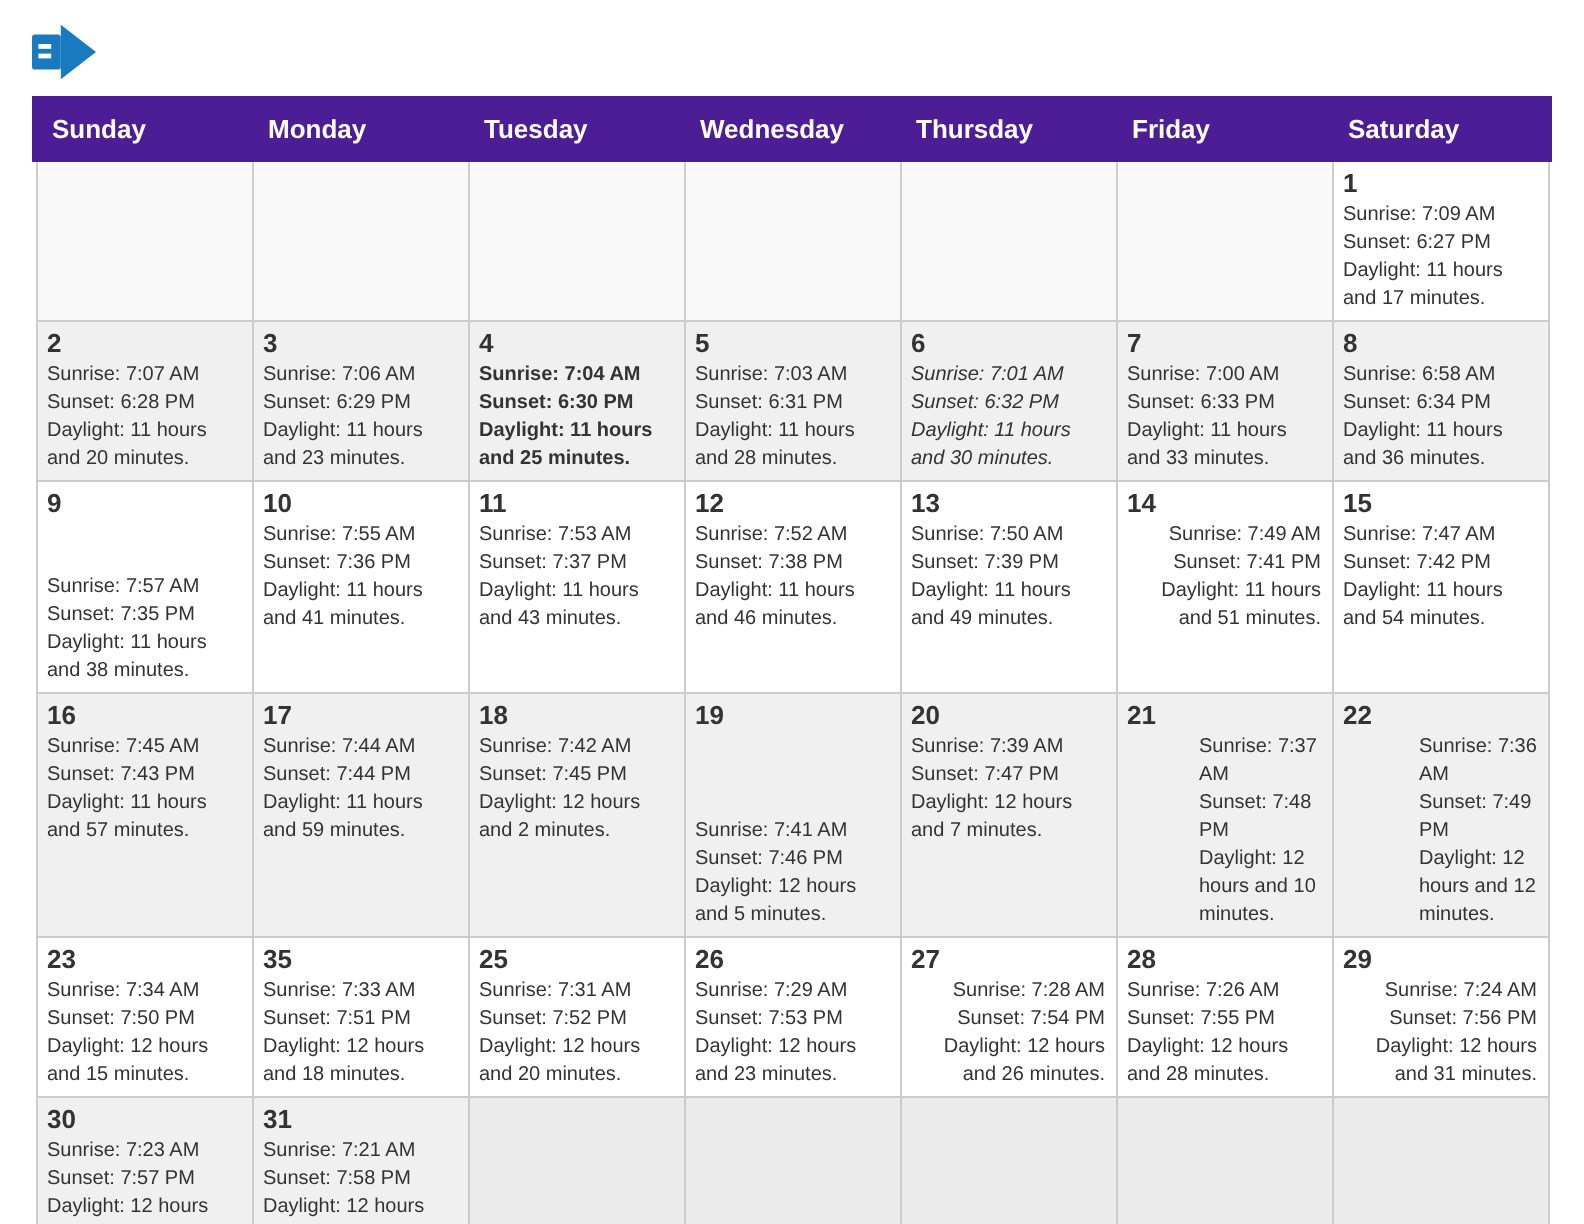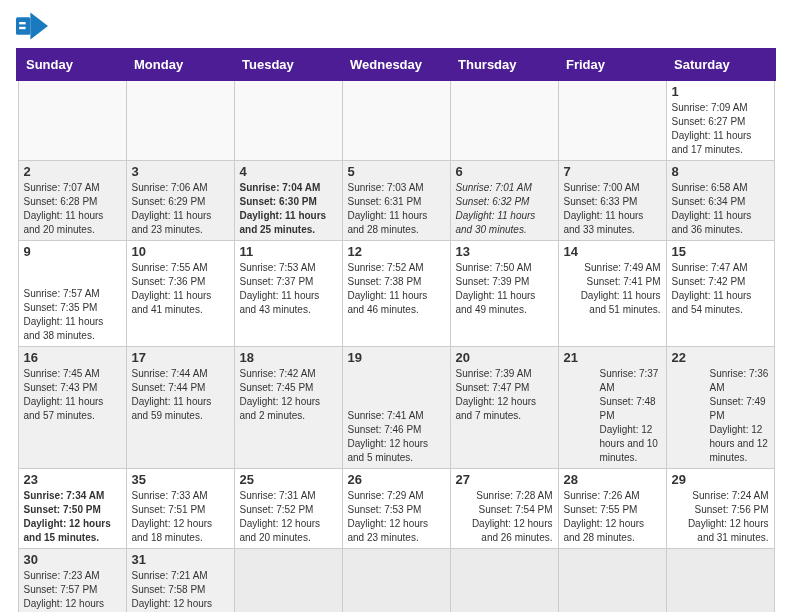--- a/index.html
+++ b/index.html
@@ -278,21 +278,21 @@
           <td>
             <span class="day-number">22</span>
             <div class="day-info" style="white-space: pre-line; margin-left: 38px;">Sunrise: 7:36 AM
 Sunset: 7:49 PM
 Daylight: 12 hours and 12 minutes.</div>
           </td>
         </tr>
         <tr>
           <td>
             <span class="day-number">23</span>
-            <div class="day-info" style="white-space: pre-line; font-weight: bold;">Sunrise: 7:34 AM
+            <div class="day-info" style="white-space: pre-line;">Sunrise: 7:34 AM
 Sunset: 7:50 PM
 Daylight: 12 hours and 15 minutes.</div>
           </td>
           <td>
             <span class="day-number">35</span>
             <div class="day-info" style="white-space: pre-line;">Sunrise: 7:33 AM
 Sunset: 7:51 PM
 Daylight: 12 hours and 18 minutes.</div>
           </td>
           <td>

